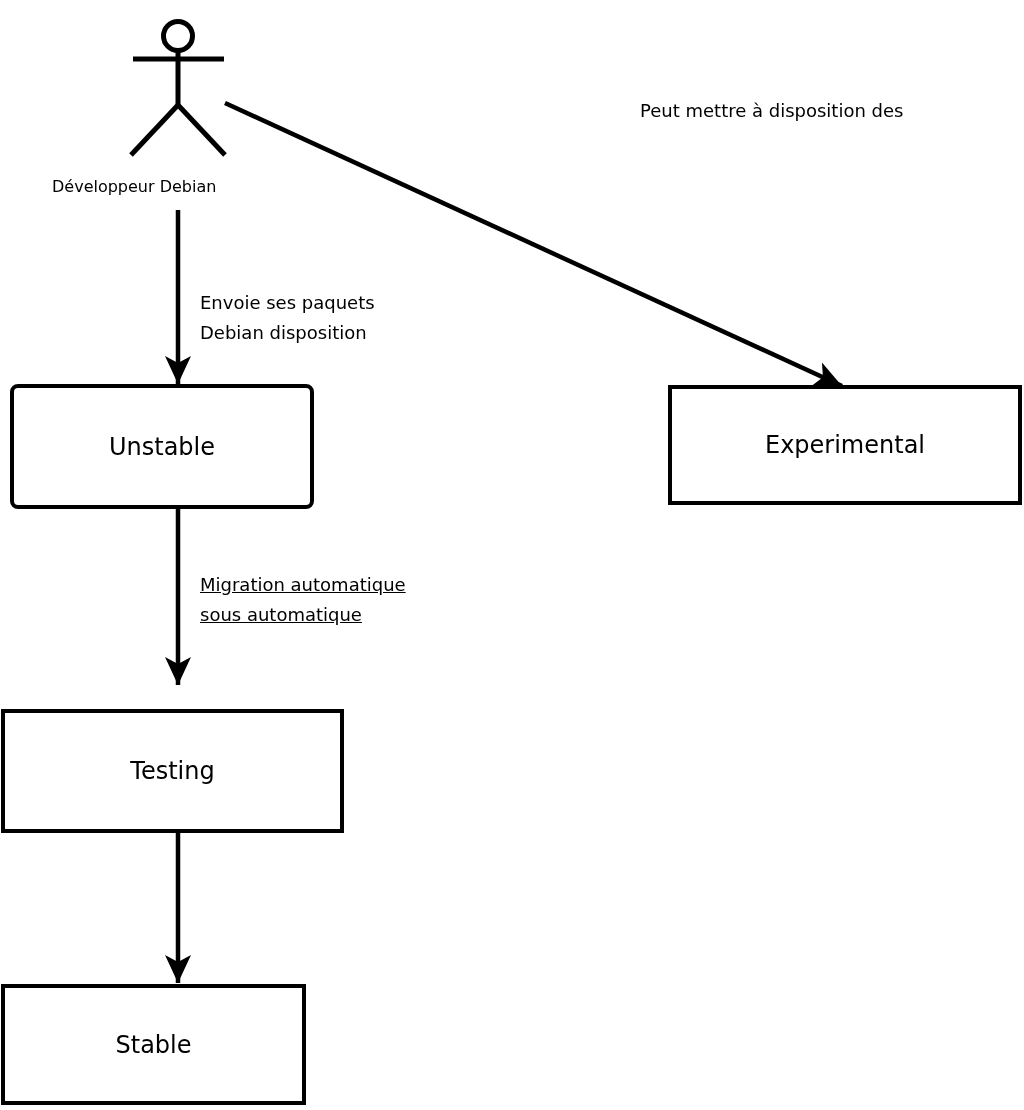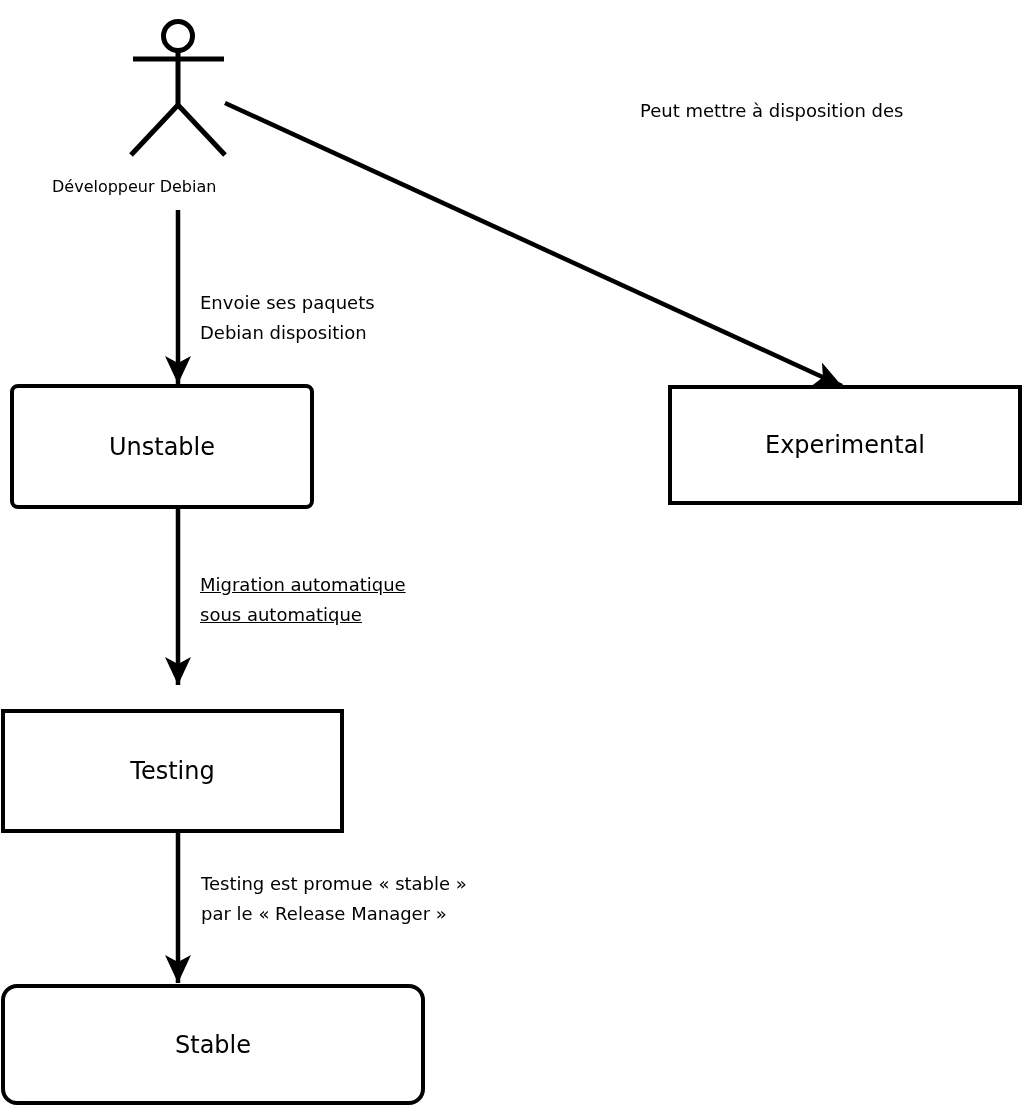--- a/index.html
+++ b/index.html
@@ -51,21 +51,21 @@
     position: absolute;
     font-size: 16px;
     line-height: 30px;
     color: var(--stroke-color);
     white-space: nowrap;
   }
   
   #box-unstable     { left: 10px;   top: 384px; width: 304px; height: 125px; border-radius: 8px; }
   #box-experimental { left: 668px; top: 385px; width: 354px; height: 120px; }
   #box-testing      { left: 1px;   top: 685px; width: 343px; height: 124px; margin-top: 24px; }
-  #box-stable       { left: 1px;   top: 984px; width: 424px; height: 121px; border-radius: 16px; }
+  #box-stable       { left: 1px;   top: 984px; width: 305px; height: 121px; }
 
   #label-actor            { left: 52px;  top: 172px; }
   #ann-to-experimental    { left: 640px; top: 96px;  }
   #ann-to-unstable        { left: 200px; top: 288px; }
   #ann-to-testing         { left: 200px; top: 570px; text-decoration: underline; }
   #ann-to-stable          { left: 201px; top: 869px; }
 </style>
 </head>
 <body>
 
@@ -103,24 +103,20 @@
   <div id="ann-to-unstable" class="annotation">
     <div>Envoie ses paquets</div>
     <div>Debian disposition</div>
   </div>
 
   <div id="ann-to-testing" class="annotation">
     <div>Migration automatique</div>
     <div>sous automatique</div>
   </div>
 
-  <div id="ann-to-stable" class="annotation">
-    <div>Testing est promue « stable »</div>
-    <div>par le « Release Manager »</div>
-  </div>
 
   <div id="box-unstable" class="node-box">
     <span class="node-label">Unstable</span>
   </div>
 
   <div id="box-experimental" class="node-box">
     <span class="node-label">Experimental</span>
   </div>
 
   <div id="box-testing" class="node-box">

